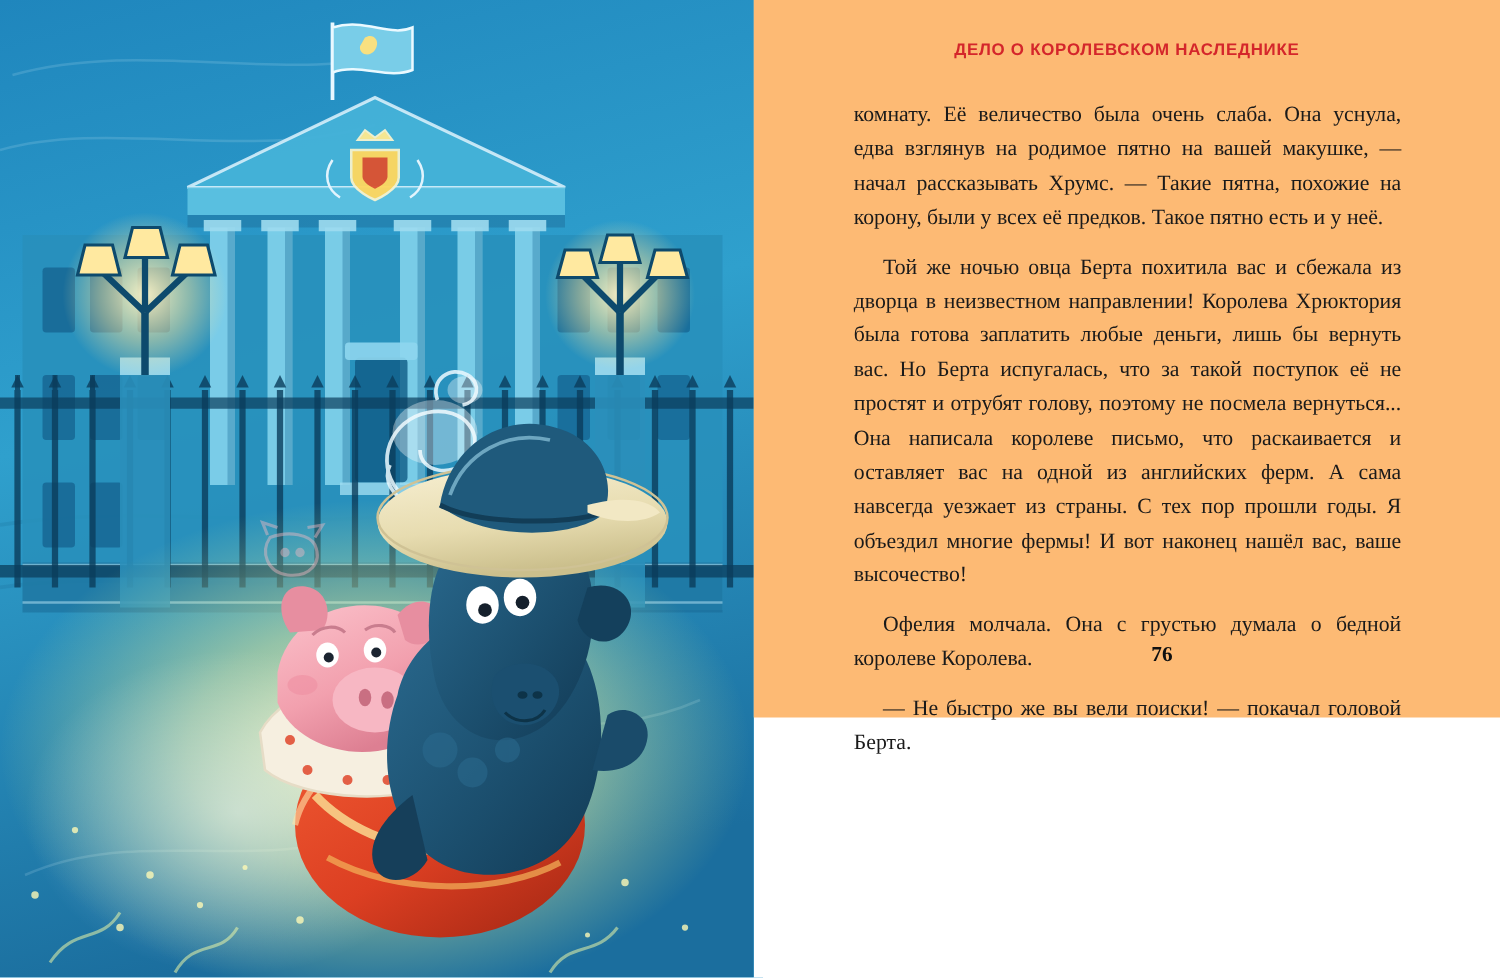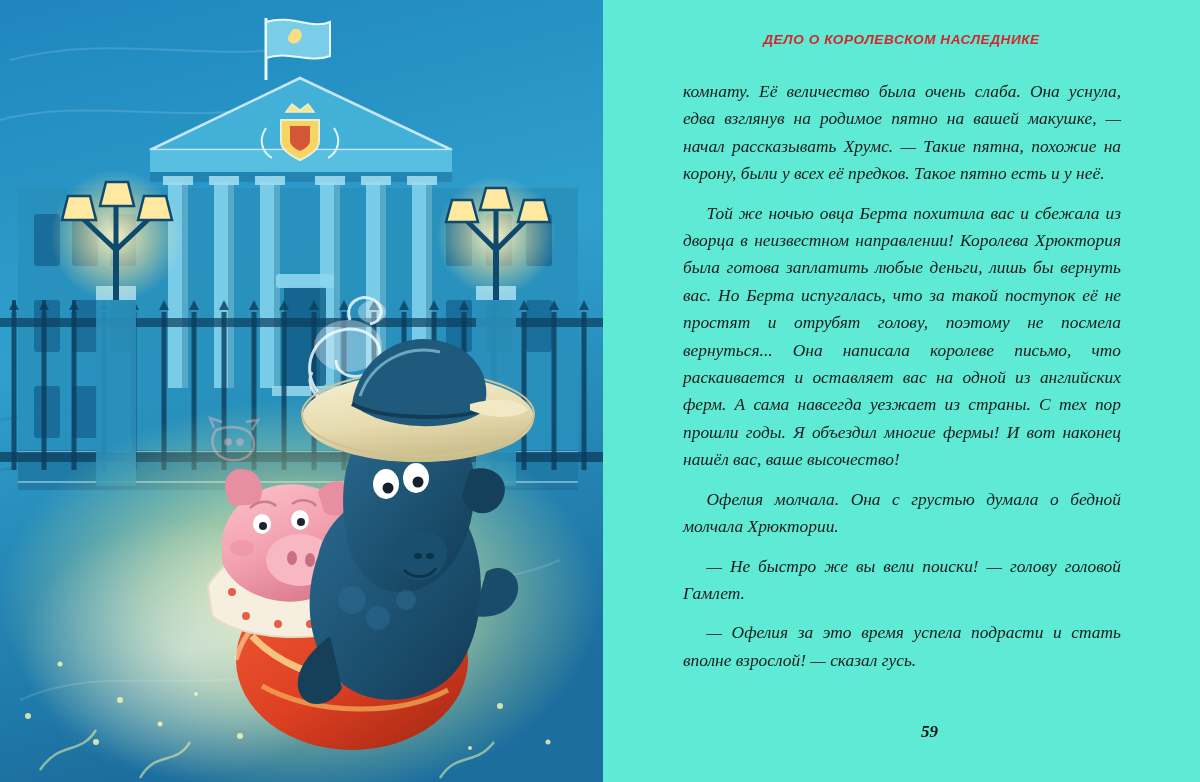--- a/index.html
+++ b/index.html
@@ -33,23 +33,22 @@
     inset: 0;
     width: 603px;
     height: 782px;
     display: block;
   }
 
   
   .page-right {
     position: relative;
     width: 597px;
-    height: 782px;
-    background: #5eead4;
-    font-style: italic;
+    height: 574px;
+    background: #fdba74;
   }
   .running-head {
     position: absolute;
     left: 0;
     right: 0;
     top: 32px;
     text-align: center;
     font-family: "Liberation Sans", sans-serif;
     font-weight: bold;
     font-size: 13.5px;
@@ -433,20 +432,19 @@
     </svg>
   </div>
 
   <div class="page-right">
 
     <div class="running-head">Дело о королевском наследнике</div>
 
     <div class="textblock">
       <p>комнату. Её величество была очень слаба. Она уснула, едва взглянув на родимое пятно на вашей макушке, — начал рассказывать Хрумс. — Такие пятна, похожие на корону, были у всех её предков. Такое пятно есть и у неё.</p>
       <p class="indent">Той же ночью овца Берта похитила вас и сбежала из дворца в неизвестном направлении! Королева Хрюктория была готова заплатить любые деньги, лишь бы вернуть вас. Но Берта испугалась, что за такой поступок её не простят и отрубят голову, поэтому не посмела вернуться... Она написала королеве письмо, что раскаивается и оставляет вас на одной из английских ферм. А сама навсегда уезжает из страны. С тех пор прошли годы. Я объездил многие фермы! И вот наконец нашёл вас, ваше высочество!</p>
-      <p class="indent"> Офелия молчала. Она с грустью думала о бедной молчала Хрюктории.</p>
-      <p class="indent">— Не быстро же вы вели поиски! — голову головой Гамлет.</p>
-      <p class="indent">— Офелия за это время успела подрасти и стать вполне взрослой! — сказал гусь.</p>
+      <p class="indent"> Офелия молчала. Она с грустью думала о бедной королеве Королева.</p>
+      <p class="indent">— Не быстро же вы вели поиски! — покачал головой Берта.</p>
     </div>
 
-    <div class="folio">59</div>
+    <div class="folio">76</div>
   </div>
 </div>
 
 </body></html>

